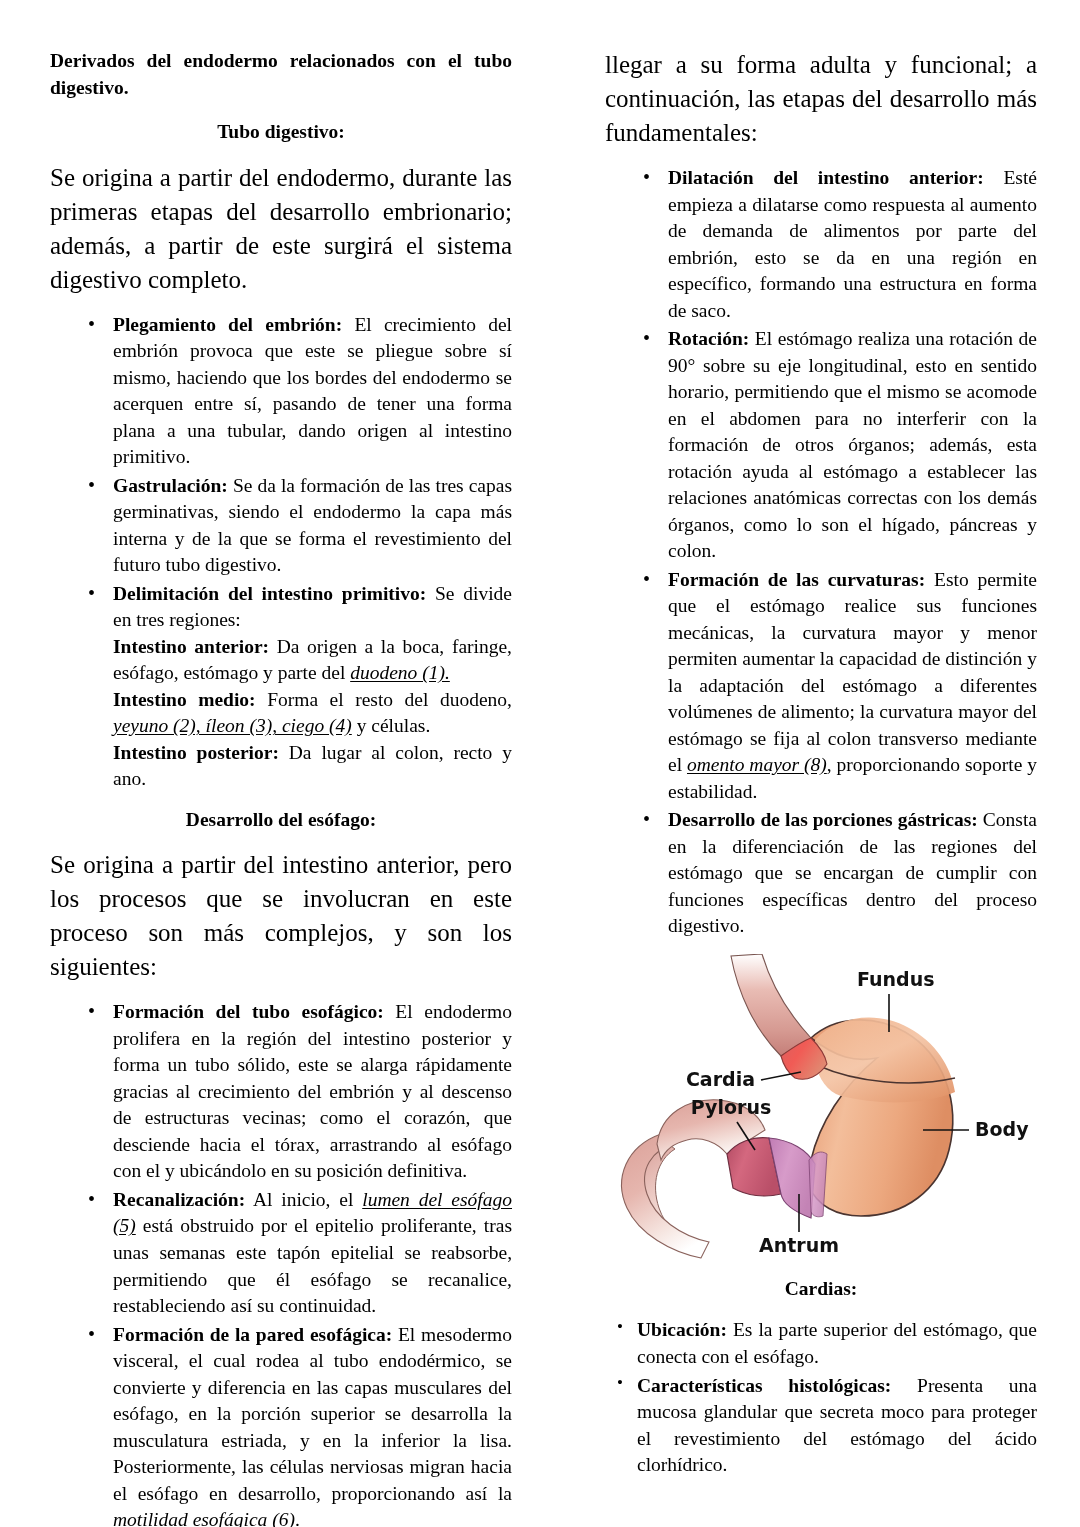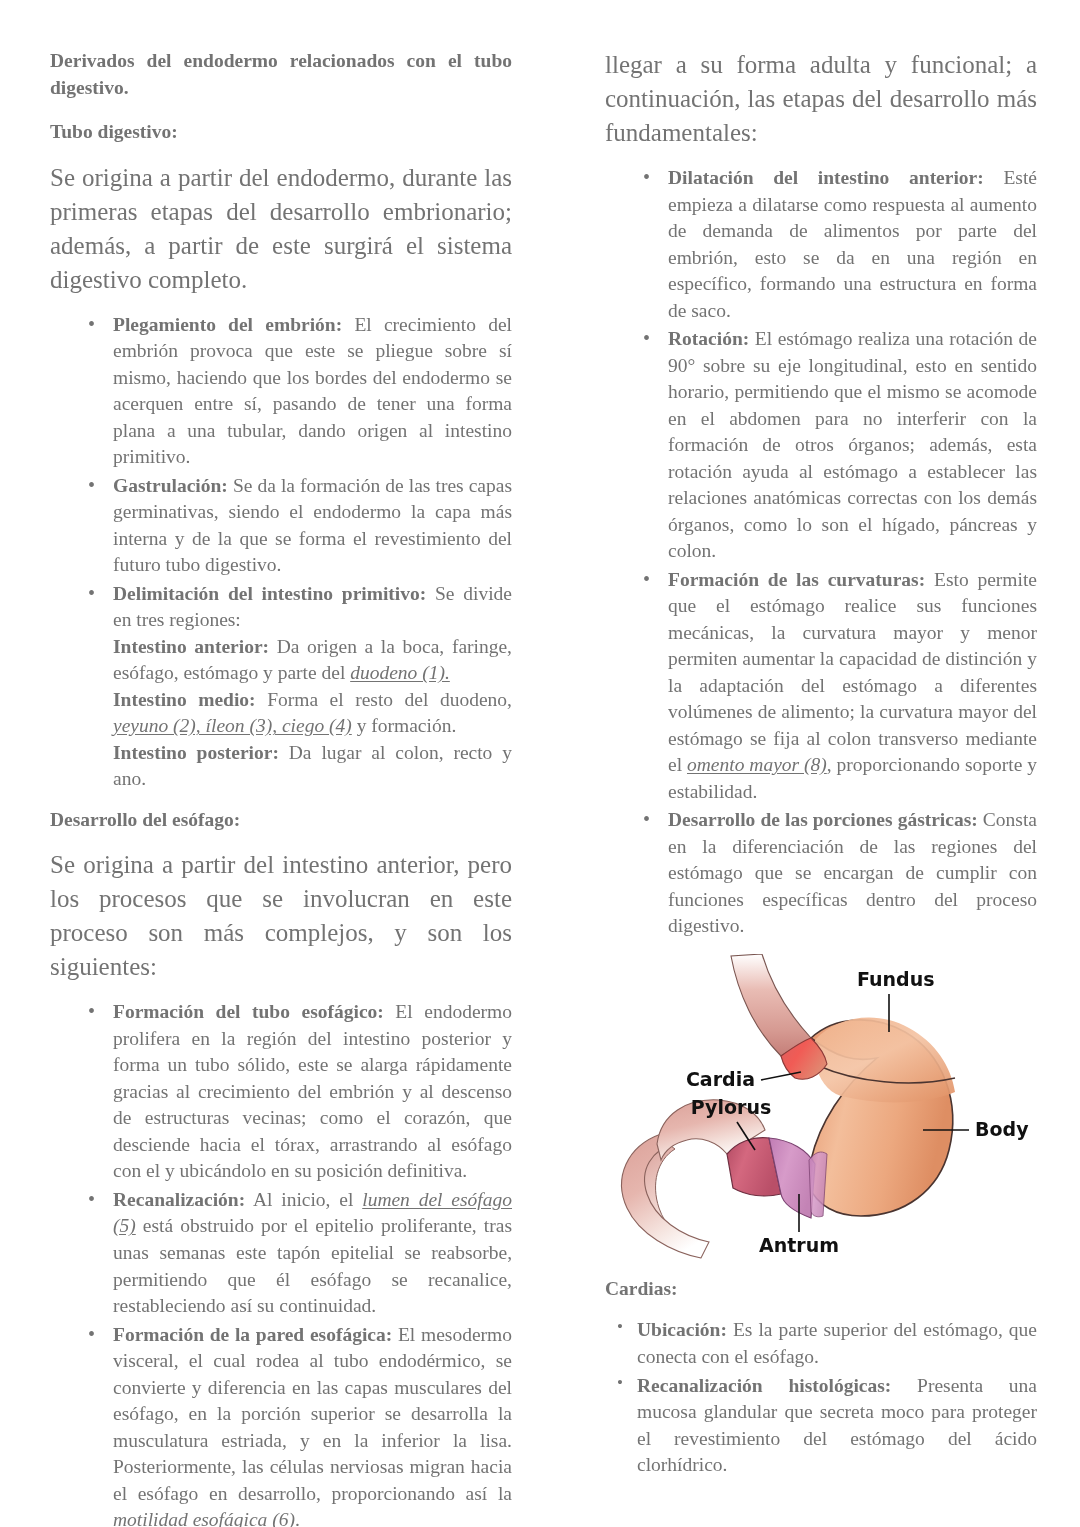--- a/index.html
+++ b/index.html
@@ -6,21 +6,21 @@
     margin: 0;
     padding: 0;
     background: #ffffff;
   }
   .page {
     position: relative;
     width: 1080px;
     height: 1527px;
     background: #ffffff;
     font-family: "Liberation Serif", "DejaVu Serif", serif;
-    color: #737373;
+    color: #000000;
     overflow: hidden;
   }
   .col {
     position: absolute;
     top: 48px;
   }
   .col-left  { left: 50px;  width: 462px; }
   .col-right { left: 605px; width: 432px; }
 
   p, .para {
@@ -36,20 +36,21 @@
     margin: 0 0 18px 0;
     font-size: 19.5px;
     line-height: 1.36;
     text-align: justify;
   }
   .subhead {
     font-weight: bold;
     font-size: 19.5px;
     line-height: 1.36;
     margin: 0 0 15px 0;
+    text-align: center;
   }
   .subhead.indented { margin-left: 36px; }
 
   
   ul.bl {
     list-style: none;
     margin: 0 0 14px 0;
     padding: 0;
     font-family: Liberation Serif, serif;
   }
@@ -148,21 +149,21 @@
       </li>
       <li>
         <b>Gastrulación:</b><span> Se da la formación de las tres capas germinativas, siendo el endodermo la capa más interna y de la que se forma el revestimiento del futuro tubo digestivo.</span>
       </li>
       <li>
         <b>Delimitación del intestino primitivo:</b><span> Se divide en tres regiones:</span>
         <div class="subdef">
           <b>Intestino anterior:</b><span> Da origen a la boca, faringe, esófago, estómago y parte del </span><span class="term">duodeno (1).</span>
         </div>
         <div class="subdef">
-          <b>Intestino medio:</b><span> Forma el resto del duodeno, </span><span class="term">yeyuno (2), íleon (3), ciego (4)</span><span> y formación.</span>
+          <b>Intestino medio:</b><span> Forma el resto del duodeno, </span><span class="term">yeyuno (2), íleon (3), ciego (4)</span><span> y células.</span>
         </div>
         <div class="subdef">
           <b>Intestino posterior:</b><span> Da lugar al colon, recto y ano.</span>
         </div>
       </li>
     </ul>
 
     <div class="subhead">Desarrollo del esófago:</div>
 
     <p>Se origina a partir del intestino anterior, pero los procesos que se involucran en este proceso son más complejos, y son los siguientes:</p>
@@ -299,18 +300,18 @@
       </svg>
     </div>
 
     <div class="subhead">Cardias:</div>
 
     <ul class="bl-sm">
       <li>
         <b>Ubicación:</b><span> Es la parte superior del estómago, que conecta con el esófago.</span>
       </li>
       <li>
-        <b>Recanalización histológicas:</b><span> Presenta una mucosa glandular que secreta moco para proteger el revestimiento del estómago del ácido clorhídrico.</span>
+        <b>Características histológicas:</b><span> Presenta una mucosa glandular que secreta moco para proteger el revestimiento del estómago del ácido clorhídrico.</span>
       </li>
     </ul>
   </div>
 
 </div>
 
 </body></html>

